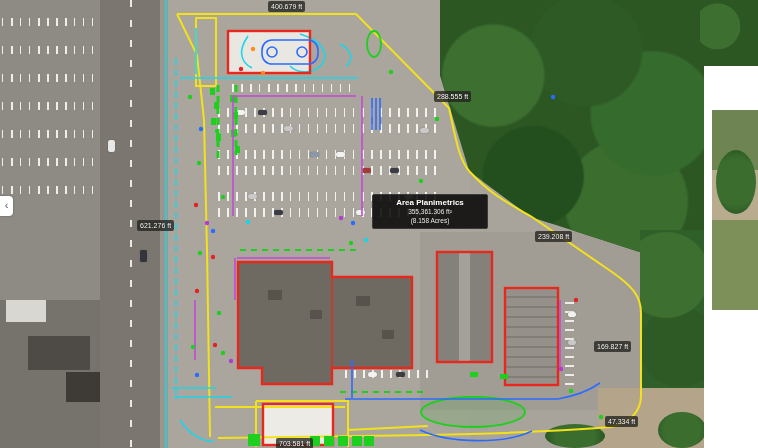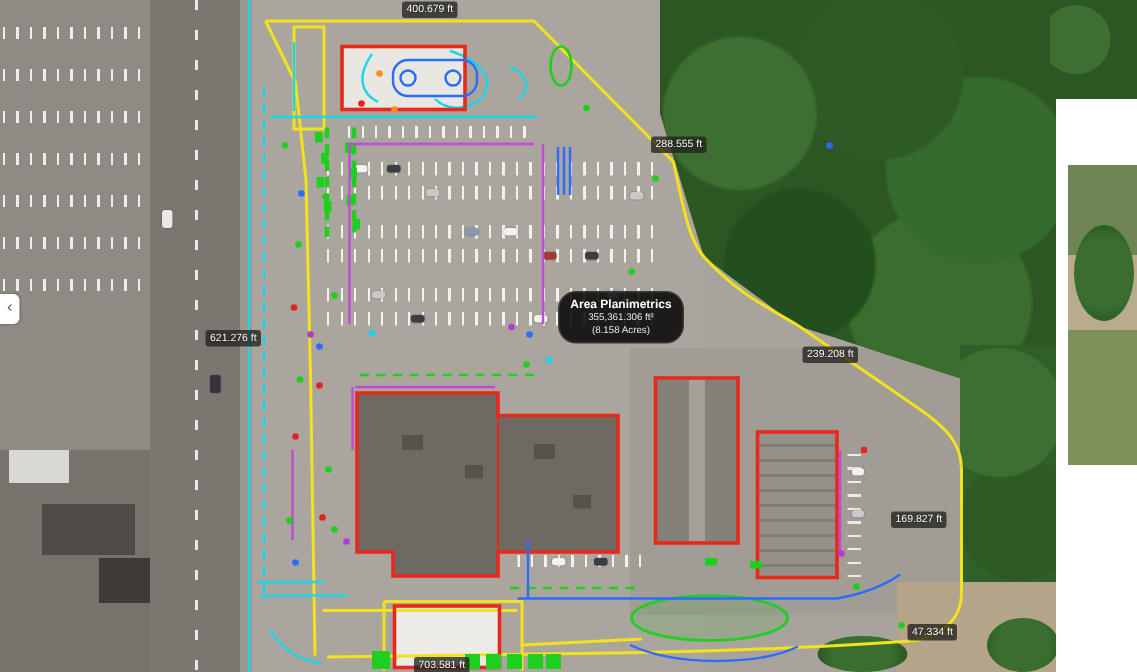--- a/index.html
+++ b/index.html
@@ -36,22 +36,22 @@
   .bldg{box-sizing:border-box;}
   .stripes-h{background:repeating-linear-gradient(90deg,rgba(255,255,255,.85) 0 1.5px,rgba(0,0,0,0) 1.5px 9px);}
   .stripes-v{background:repeating-linear-gradient(0deg,rgba(255,255,255,.8) 0 1.5px,rgba(0,0,0,0) 1.5px 9px);}
   .car{border-radius:2px;box-shadow:0 0 1px rgba(0,0,0,.5);}
   svg.overlay{position:absolute;left:0;top:0;z-index:5;}
   
   .mlabel{position:absolute;z-index:8;background:rgba(35,35,30,.78);color:#fff;
     font-size:7px;line-height:9px;padding:1px 3px;border-radius:2px;white-space:nowrap;
     text-shadow:0 0 1px #000;cursor:pointer;}
   .tooltip{position:absolute;z-index:9;left:372px;top:194px;width:78px;
-    background:rgba(8,8,8,.88);border:1px solid #3a3a3a;border-radius:12px;
-    color:#fff;text-align:center;padding:3px 2px;cursor:pointer;}
+    background:rgba(8,8,8,.88);border:1px solid #3a3a3a;border-radius:2px;
+    color:#fff;text-align:center;padding:3px 18px;cursor:pointer;}
   .tooltip .t1{font-size:8px;font-weight:bold;line-height:10px;}
   .tooltip .t2,.tooltip .t3{font-size:6.5px;line-height:8.5px;color:#e8e8e8;}
   .chip{position:absolute;z-index:9;left:0;top:196px;width:13px;height:20px;background:#fff;
     border-radius:0 4px 4px 0;box-shadow:0 0 2px rgba(0,0,0,.4);color:#555;
     font-size:11px;line-height:19px;text-align:center;cursor:pointer;}
 </style>
 </head>
 <body>
 
 <div class="stage">

